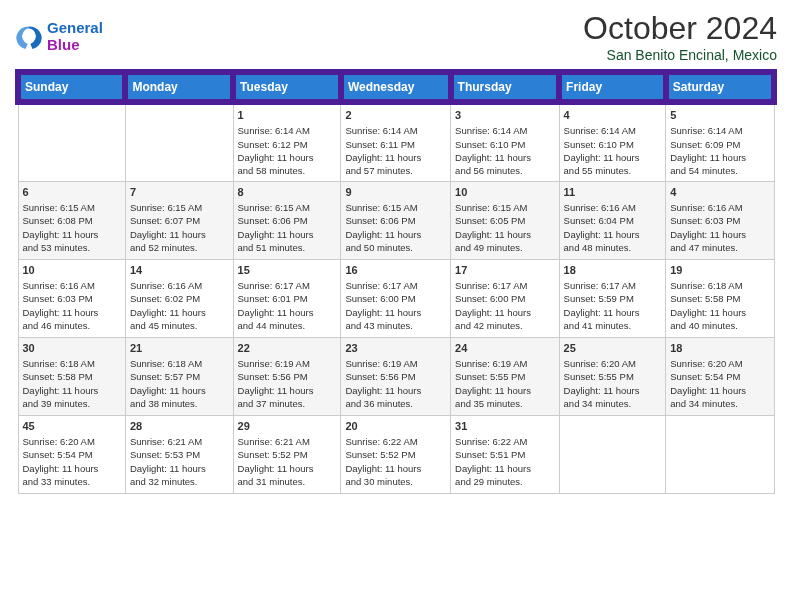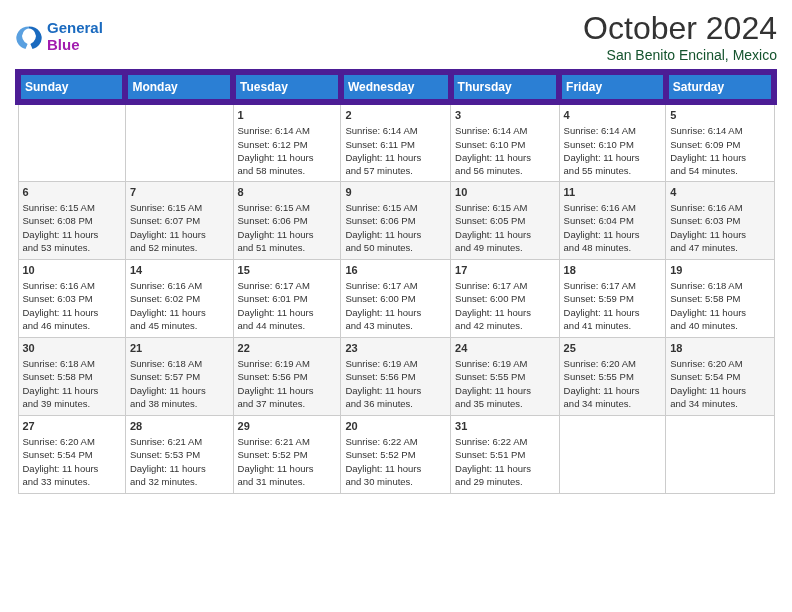--- a/index.html
+++ b/index.html
@@ -146,21 +146,21 @@
         <tr>
           <td><span class="day-num">30</span>Sunrise: 6:18 AM<br>Sunset: 5:58 PM<br>Daylight: 11 hours<br>and 39 minutes.<br></td>
           <td><span class="day-num">21</span>Sunrise: 6:18 AM<br>Sunset: 5:57 PM<br>Daylight: 11 hours<br>and 38 minutes.<br></td>
           <td><span class="day-num">22</span>Sunrise: 6:19 AM<br>Sunset: 5:56 PM<br>Daylight: 11 hours<br>and 37 minutes.<br></td>
           <td><span class="day-num">23</span>Sunrise: 6:19 AM<br>Sunset: 5:56 PM<br>Daylight: 11 hours<br>and 36 minutes.<br></td>
           <td><span class="day-num">24</span>Sunrise: 6:19 AM<br>Sunset: 5:55 PM<br>Daylight: 11 hours<br>and 35 minutes.<br></td>
           <td><span class="day-num">25</span>Sunrise: 6:20 AM<br>Sunset: 5:55 PM<br>Daylight: 11 hours<br>and 34 minutes.<br></td>
           <td><span class="day-num">18</span>Sunrise: 6:20 AM<br>Sunset: 5:54 PM<br>Daylight: 11 hours<br>and 34 minutes.<br></td>
         </tr>
         <tr>
-          <td><span class="day-num">27</span>Sunrise: 6:20 AM<br>Sunset: 5:54 PM<br>Daylight: 11 hours<br>and 33 minutes.<br></td>
+          <td><span class="day-num">45</span>Sunrise: 6:20 AM<br>Sunset: 5:54 PM<br>Daylight: 11 hours<br>and 33 minutes.<br></td>
           <td><span class="day-num">28</span>Sunrise: 6:21 AM<br>Sunset: 5:53 PM<br>Daylight: 11 hours<br>and 32 minutes.<br></td>
           <td><span class="day-num">29</span>Sunrise: 6:21 AM<br>Sunset: 5:52 PM<br>Daylight: 11 hours<br>and 31 minutes.<br></td>
           <td><span class="day-num">20</span>Sunrise: 6:22 AM<br>Sunset: 5:52 PM<br>Daylight: 11 hours<br>and 30 minutes.<br></td>
           <td><span class="day-num">31</span>Sunrise: 6:22 AM<br>Sunset: 5:51 PM<br>Daylight: 11 hours<br>and 29 minutes.<br></td>
           <td class="empty"></td>
           <td class="empty"></td>
         </tr>
       </tbody>
   </table>
 </div>

